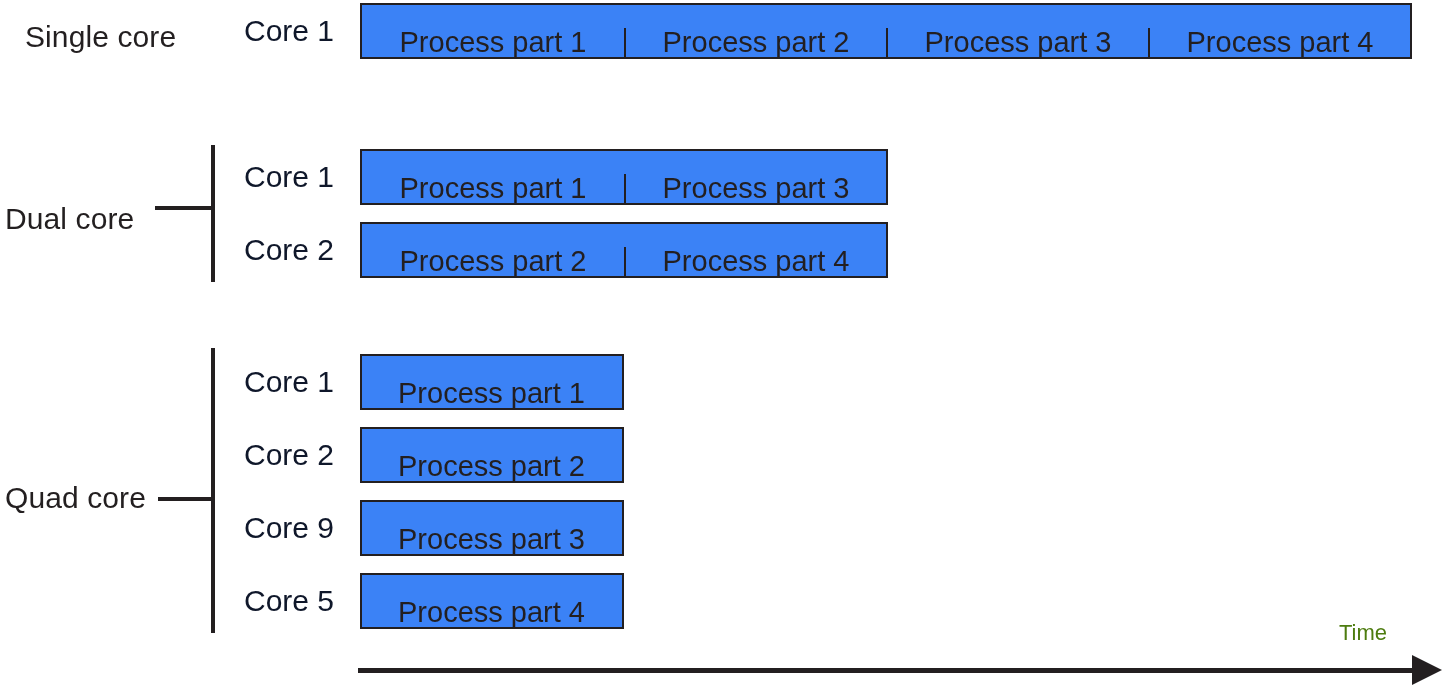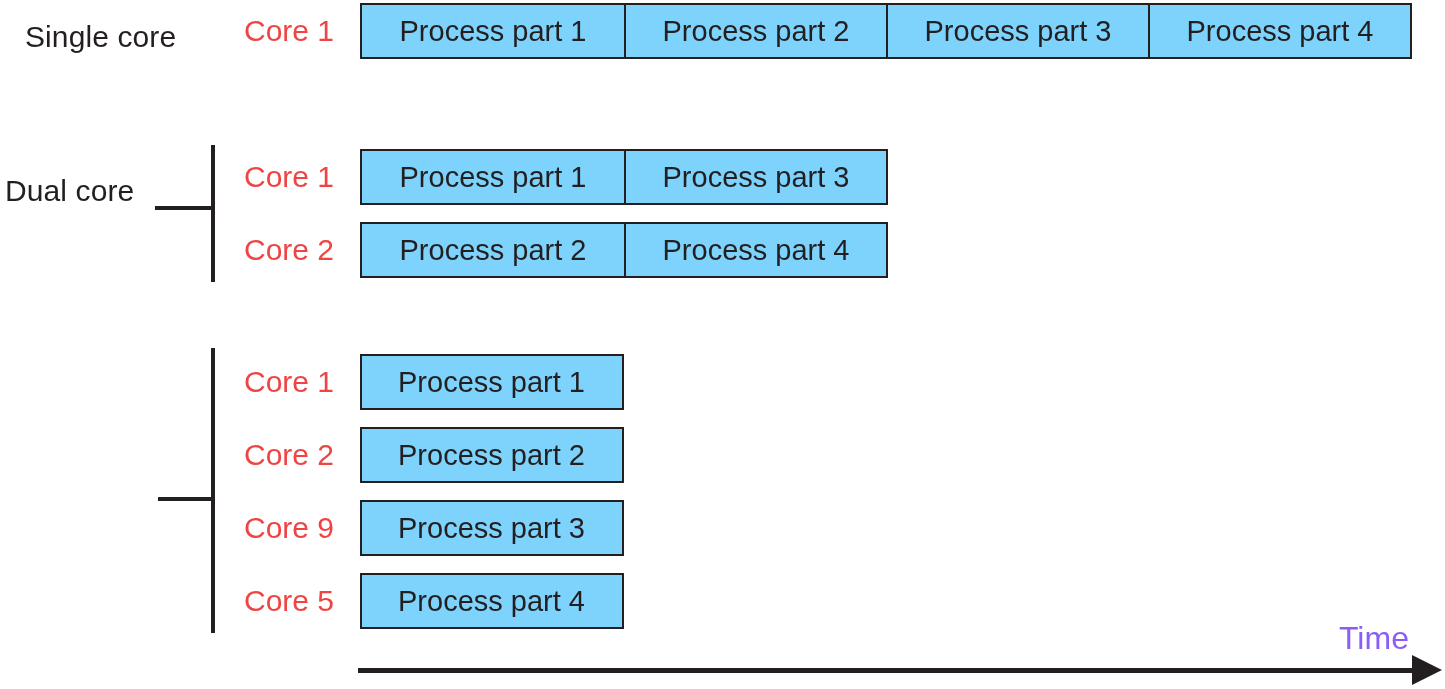--- a/index.html
+++ b/index.html
@@ -38,32 +38,33 @@
   }
   .bracket-tick {
     position: absolute;
     height: 4px;
     background: #231f20;
   }
   .core-label {
     position: absolute;
     font-size: 30px;
     line-height: 1;
-    color: #ef4444;
+    color: #0f172a;
     white-space: nowrap;
     text-align: left;
   }
 
   
   .bar {
     position: absolute;
     display: flex;
     box-sizing: border-box;
     border: 2.5px solid #231f20;
-    background: #7dd3fc;
+    background: #3b82f6;
+    align-items: flex-end;
   }
   .cell {
     box-sizing: border-box;
     display: flex;
     align-items: center;
     justify-content: center;
     font-size: 29px;
     line-height: 1;
     color: #231f20;
     white-space: nowrap;
@@ -82,59 +83,60 @@
   .time-arrow-head {
     position: absolute;
     width: 0;
     height: 0;
     border-top: 15px solid transparent;
     border-bottom: 15px solid transparent;
     border-left: 30px solid #231f20;
   }
   .time-label {
     position: absolute;
-    font-size: 32px;
+    font-size: 22px;
     line-height: 1;
-    color: #8b5cf6;
+    color: #4d7c0f;
     white-space: nowrap;
   }
 </style>
 </head>
 <body>
 
 <div id="canvas">
 
   <div class="group-label" style="left:5px; top:22px;margin-left:20px;">Single core</div>
 
   <div class="core-label" style="left:244px; top:16px;">Core 1</div>
 
   <div class="bar" style="left:360px; top:3px; width:1052px; height:56px;">
     <div class="cell" style="width:263px;">Process part 1</div>
     <div class="cell" style="width:263px;">Process part 2</div>
     <div class="cell" style="width:263px;">Process part 3</div>
     <div class="cell" style="width:263px;">Process part 4</div>
   </div>
 
-  <div class="group-label" style="left:5px; top:176px;">Dual core</div>
+  <div class="group-label" style="left:5px; top:204px;">Dual core</div>
 
   <div class="bracket-tick" style="left:155px; top:206px; width:60px;"></div>
   <div class="bracket-spine" style="left:211px; top:145px; height:137px;"></div>
 
   <div class="core-label" style="left:244px; top:162px;">Core 1</div>
   <div class="bar" style="left:360px; top:149px; width:528px; height:56px;">
     <div class="cell" style="width:264px;">Process part 1</div>
     <div class="cell" style="width:264px;">Process part 3</div>
   </div>
 
   <div class="core-label" style="left:244px; top:235px;">Core 2</div>
   <div class="bar" style="left:360px; top:222px; width:528px; height:56px;">
     <div class="cell" style="width:264px;">Process part 2</div>
     <div class="cell" style="width:264px;">Process part 4</div>
   </div>
 
+  <div class="group-label" style="left:5px; top:483px;">Quad core</div>
 
   <div class="bracket-tick" style="left:158px; top:497px; width:57px;"></div>
   <div class="bracket-spine" style="left:211px; top:348px; height:285px;"></div>
 
   <div class="core-label" style="left:244px; top:367px;">Core 1</div>
   <div class="bar" style="left:360px; top:354px; width:264px; height:56px;">
     <div class="cell" style="width:259px;">Process part 1</div>
   </div>
 
   <div class="core-label" style="left:244px; top:440px;">Core 2</div>

